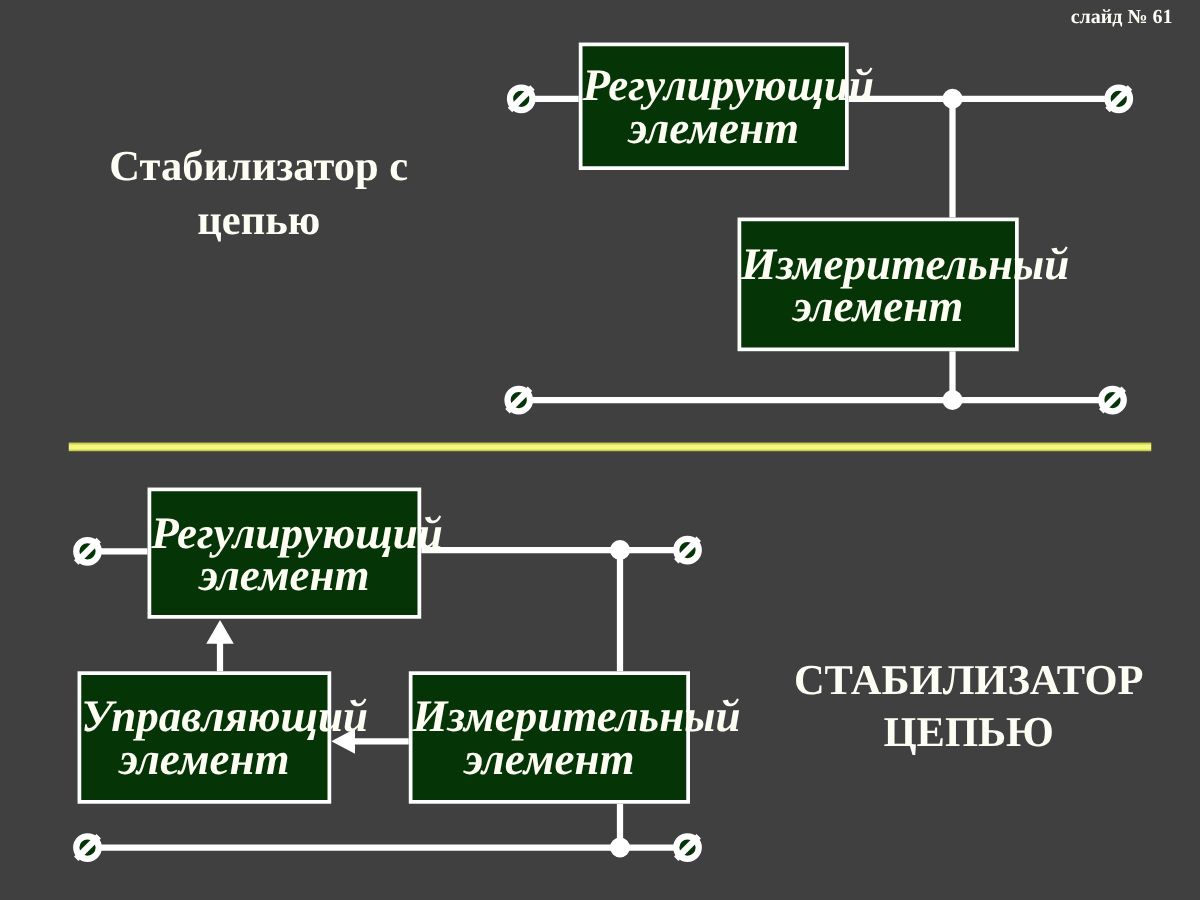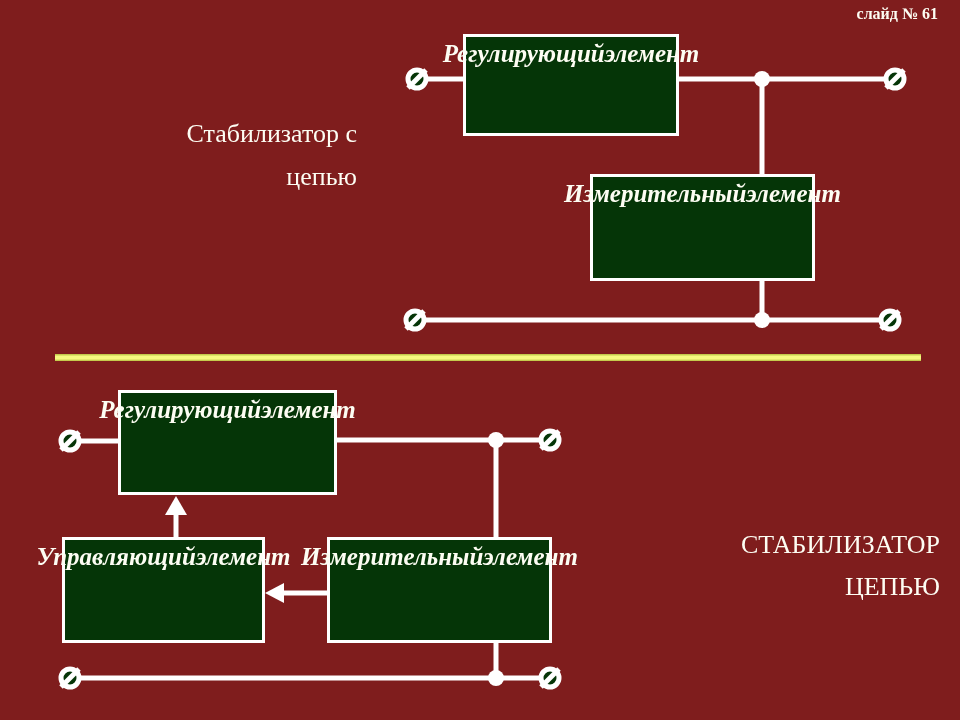--- a/index.html
+++ b/index.html
@@ -1,21 +1,21 @@
 <!DOCTYPE html>
 <html><head>
 <meta charset="utf-8">
 <style>
   html, body { margin: 0; padding: 0; }
   body { background: #000; }
   .slide {
     position: relative;
     width: 960px;
     height: 720px;
-    background: #7f1d1d;
+    background: #404040;
     overflow: hidden;
     font-family: "Liberation Serif", serif;
     color: #FDFDF3;
   }
   .slide-number {
     position: absolute;
     top: 5px;
     right: 22px;
     font-size: 16px;
     font-weight: bold;
@@ -27,39 +27,39 @@
     width: 960px; height: 720px;
     z-index: 1;
   }
   .box {
     position: absolute;
     box-sizing: border-box;
     border: 3px solid #FFFFFF;
     background: #053507;
     z-index: 2;
     display: flex;
-    flex-direction: row;
+    flex-direction: column;
     justify-content: center;
     text-align: center;
-    font-size: 25px;
+    font-size: 36px;
     line-height: 34px;
     font-weight: bold;
     font-style: italic;
   }
   .box-reg-open   { left: 463px; top: 34px;  width: 216px; height: 102px; }
   .box-meas-open  { left: 590px; top: 174px; width: 225px; height: 107px; }
   .box-reg-closed { left: 118px; top: 390px; width: 219px; height: 105px; }
   .box-ctrl-closed{ left: 62px;  top: 537px; width: 203px; height: 106px; }
   .box-meas-closed{ left: 327px; top: 537px; width: 225px; height: 106px; }
   .title {
     position: absolute;
     z-index: 2;
-    text-align: right;
-    font-weight: normal;
-    font-size: 26px;
+    text-align: center;
+    font-weight: bold;
+    font-size: 34px;
     line-height: 43px;
   }
   .title-open   { left: 57px;  top: 112px; width: 300px; }
   .title-closed { left: 610px; top: 524px; width: 330px; line-height: 42px; }
   .divider {
     position: absolute;
     left: 55px; top: 354px;
     width: 866px; height: 7px;
     background: linear-gradient(to bottom, #b7bd3e 0%, #f5f87f 35%, #f5f87f 70%, #b7bd3e 100%);
     z-index: 1;

